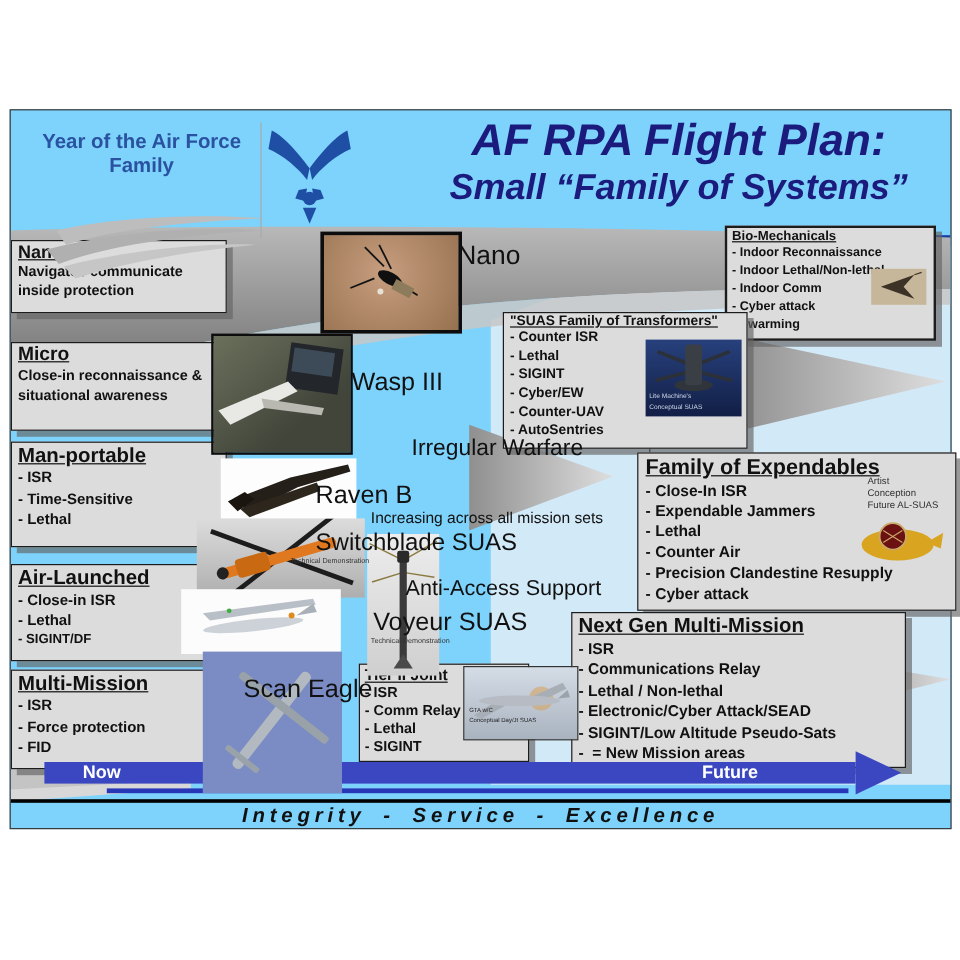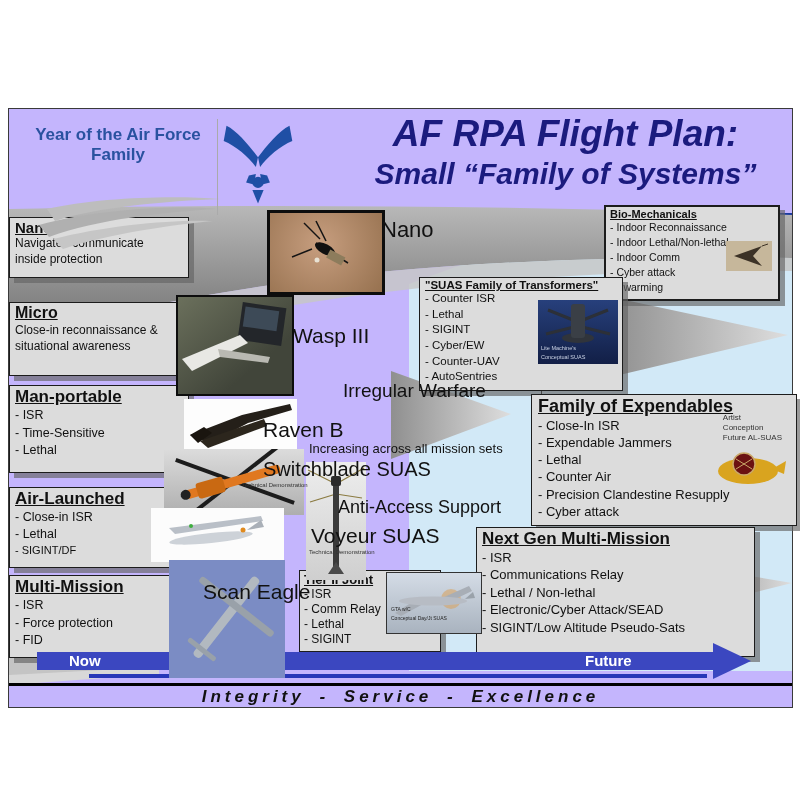--- a/index.html
+++ b/index.html
@@ -2,36 +2,36 @@
 <html style="--title_navy: #1b1b7e; --brand_blue: #2a52a0; --timeline_blue: #3b47c0; --sky_blue: #d2e9f7; --box_gray: #dcdcdc; --bar_navy: #1b3b9e;"><head>
 <meta charset="utf-8">
 <style>
   :root{
     --navy:#1b1b7e; --brand:#2a52a0; --tblue:#3b47c0; --sky:#d2e9f7;
     --boxg:#dcdcdc; --barnavy:#1b3b9e;
   }
   html,body{margin:0;padding:0;background:#fff;}
   body{width:800px;height:800px;position:relative;overflow:hidden;
        font-family:"Liberation Sans", sans-serif;color:#111;}
-  #slide{position:absolute;left:8px;top:108px;width:783px;height:598px;
-         background:#c4b5fd;border:1px solid #3a3a3a;}
+  #slide{position:absolute;left:8px;top:91px;width:783px;height:598px;
+         background:#7dd3fc;border:1px solid #3a3a3a;}
   .abs{position:absolute;}
   
   .brand{left:24px;top:16px;width:170px;text-align:center;font-weight:bold;
          font-size:17px;line-height:1.15;color:var(--brand);z-index:4;}
   .divider{left:208px;top:10px;width:1px;height:96px;background:#aaa;z-index:4;}
   .title{right:4px;top:2px;width:445px;text-align:center;font-weight:bold;
          font-style:italic;color:var(--navy);z-index:4;}
   .title .t1{font-size:37px;line-height:1.25;}
   .title .t2{font-size:30px;line-height:1.15;}
   
   .panel{background:var(--boxg);border:1px solid #1c1c1c;z-index:2;
          box-shadow:5px 5px 0 rgba(100,100,100,0.65);padding:1px 5px;}
   .ptitle{font-weight:bold;text-decoration:underline;white-space:nowrap;}
-  .bi{font-weight:normal;white-space:nowrap;}
+  .bi{font-weight:bold;white-space:nowrap;}
   
   .photo{z-index:3;overflow:hidden;}
   .lbl{font-size:21px;color:#111;z-index:4;white-space:nowrap;}
   .cap{font-size:6px;color:#333;z-index:4;white-space:nowrap;line-height:1.5;}
   
   .tl{z-index:5;}
   .motto{left:0;top:578px;width:783px;text-align:center;font-weight:bold;
          font-style:italic;font-size:17px;letter-spacing:4px;word-spacing:6px;z-index:5;}
 </style>
 </head>
@@ -177,20 +177,21 @@
     </svg>
   </div>
 
   <div class="abs panel" style="left:467px;top:418px;width:267px;height:126px;">
     <div class="ptitle" style="font-size:17px;">Next Gen Multi-Mission</div>
     <div class="bi" style="font-size:13px;line-height:1.34;">- ISR</div>
     <div class="bi" style="font-size:13px;line-height:1.34;">- Communications Relay</div>
     <div class="bi" style="font-size:13px;line-height:1.34;">- Lethal / Non-lethal</div>
     <div class="bi" style="font-size:13px;line-height:1.34;">- Electronic/Cyber Attack/SEAD</div>
     <div class="bi" style="font-size:13px;line-height:1.34;">- SIGINT/Low Altitude Pseudo-Sats</div>
+    <div class="bi" style="font-size:13px;line-height:1.34;">-  &nbsp;= New Mission areas</div>
   </div>
 
   <div class="abs panel" style="left:290px;top:461px;width:132px;height:78px;padding:1px 4px;">
     <div class="ptitle" style="font-size:13px;">Tier II Joint</div>
     <div class="bi" style="font-size:12px;line-height:1.25;">- ISR</div>
     <div class="bi" style="font-size:12px;line-height:1.25;">- Comm Relay</div>
     <div class="bi" style="font-size:12px;line-height:1.25;">- Lethal</div>
     <div class="bi" style="font-size:12px;line-height:1.25;">- SIGINT</div>
   </div>
   <div class="abs photo" style="left:377px;top:463px;width:94px;height:60px;border:1px solid #333;background:linear-gradient(#d4dce6,#a9b3bf);">

